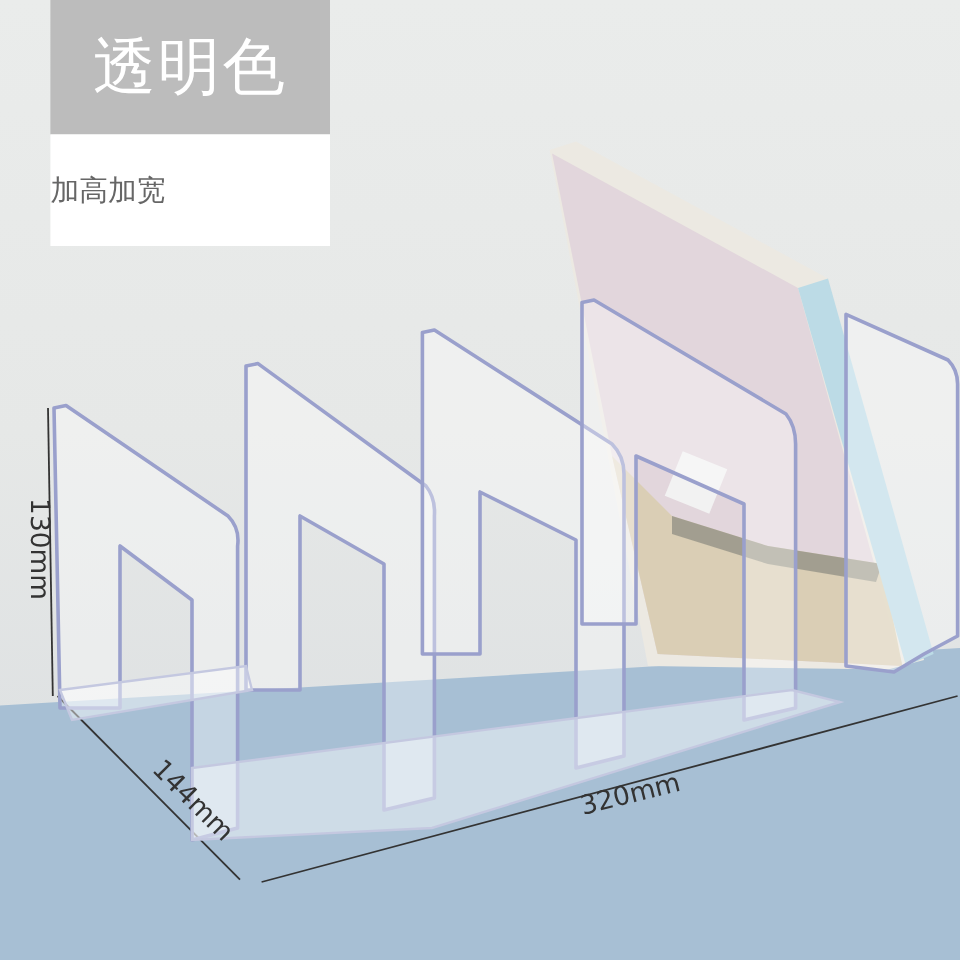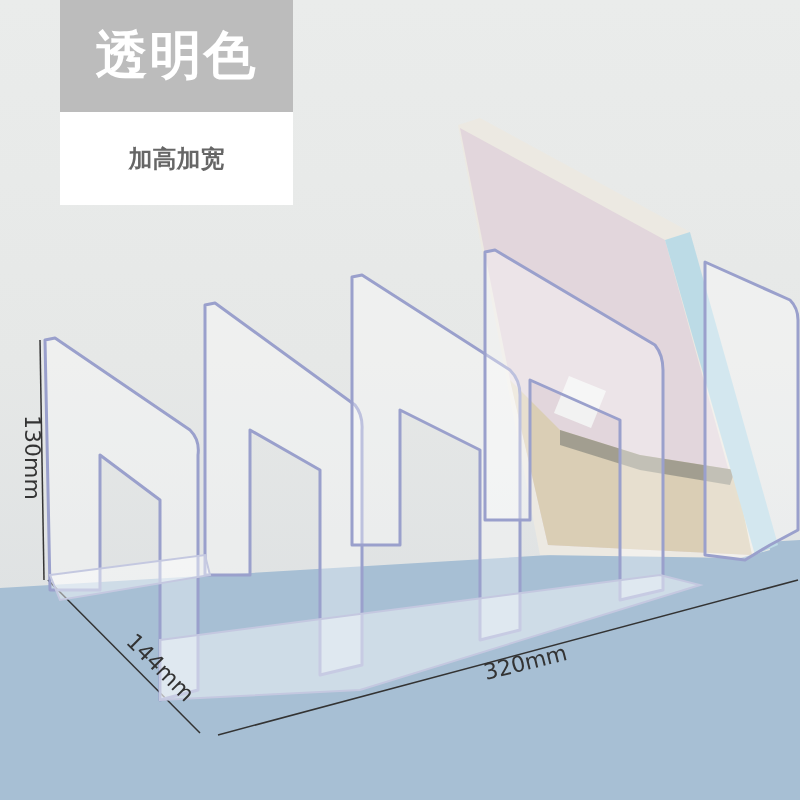--- a/index.html
+++ b/index.html
@@ -1,23 +1,23 @@
 <!DOCTYPE html>
 <html><head>
 <meta charset="utf-8">
 <style>
   html,body{margin:0;padding:0;}
   body{width:800px;height:800px;overflow:hidden;position:relative;font-family:"DejaVu Sans",sans-serif;}
   .scene{position:absolute;inset:0;}
   .wall{position:absolute;left:0;top:0;width:800px;height:600px;background:linear-gradient(180deg,#eaeceb 0%,#e6e8e7 60%,#dfe2e3 100%);}
   .floor{position:absolute;left:0;top:0;width:800px;height:800px;}
-  .label-box{position:absolute;left:60px;top:0;width:233px;height:205px;font-weight:bold;}
+  .label-box{position:absolute;left:42px;top:0;width:233px;height:205px;}
   .label-top{position:absolute;left:0;top:0;width:233px;height:112px;background:#bcbcbc;display:flex;align-items:center;justify-content:center;}
   .label-top span{color:#fff;font-size:52px;letter-spacing:2px;font-family:"DejaVu Sans",sans-serif;}
-  .label-bottom{position:absolute;left:0;top:112px;width:233px;height:93px;background:#fff;display:flex;flex-direction:column;align-items:center;justify-content:center;}
+  .label-bottom{position:absolute;left:0;top:112px;width:233px;height:93px;background:#fff;display:flex;flex-direction:column;justify-content:center;}
   .label-bottom span{color:#666;font-size:24px;line-height:36px;}
   .dim{position:absolute;color:#333;font-size:22px;white-space:nowrap;}
   .dim-h{left:-10px;top:445px;transform:rotate(90deg);transform-origin:center;}
   .dim-d{left:118px;top:655px;transform:rotate(45deg);}
   .dim-w{left:483px;top:650px;transform:rotate(-14deg);}
 </style>
 </head>
 <body>
 
 <div class="scene">

